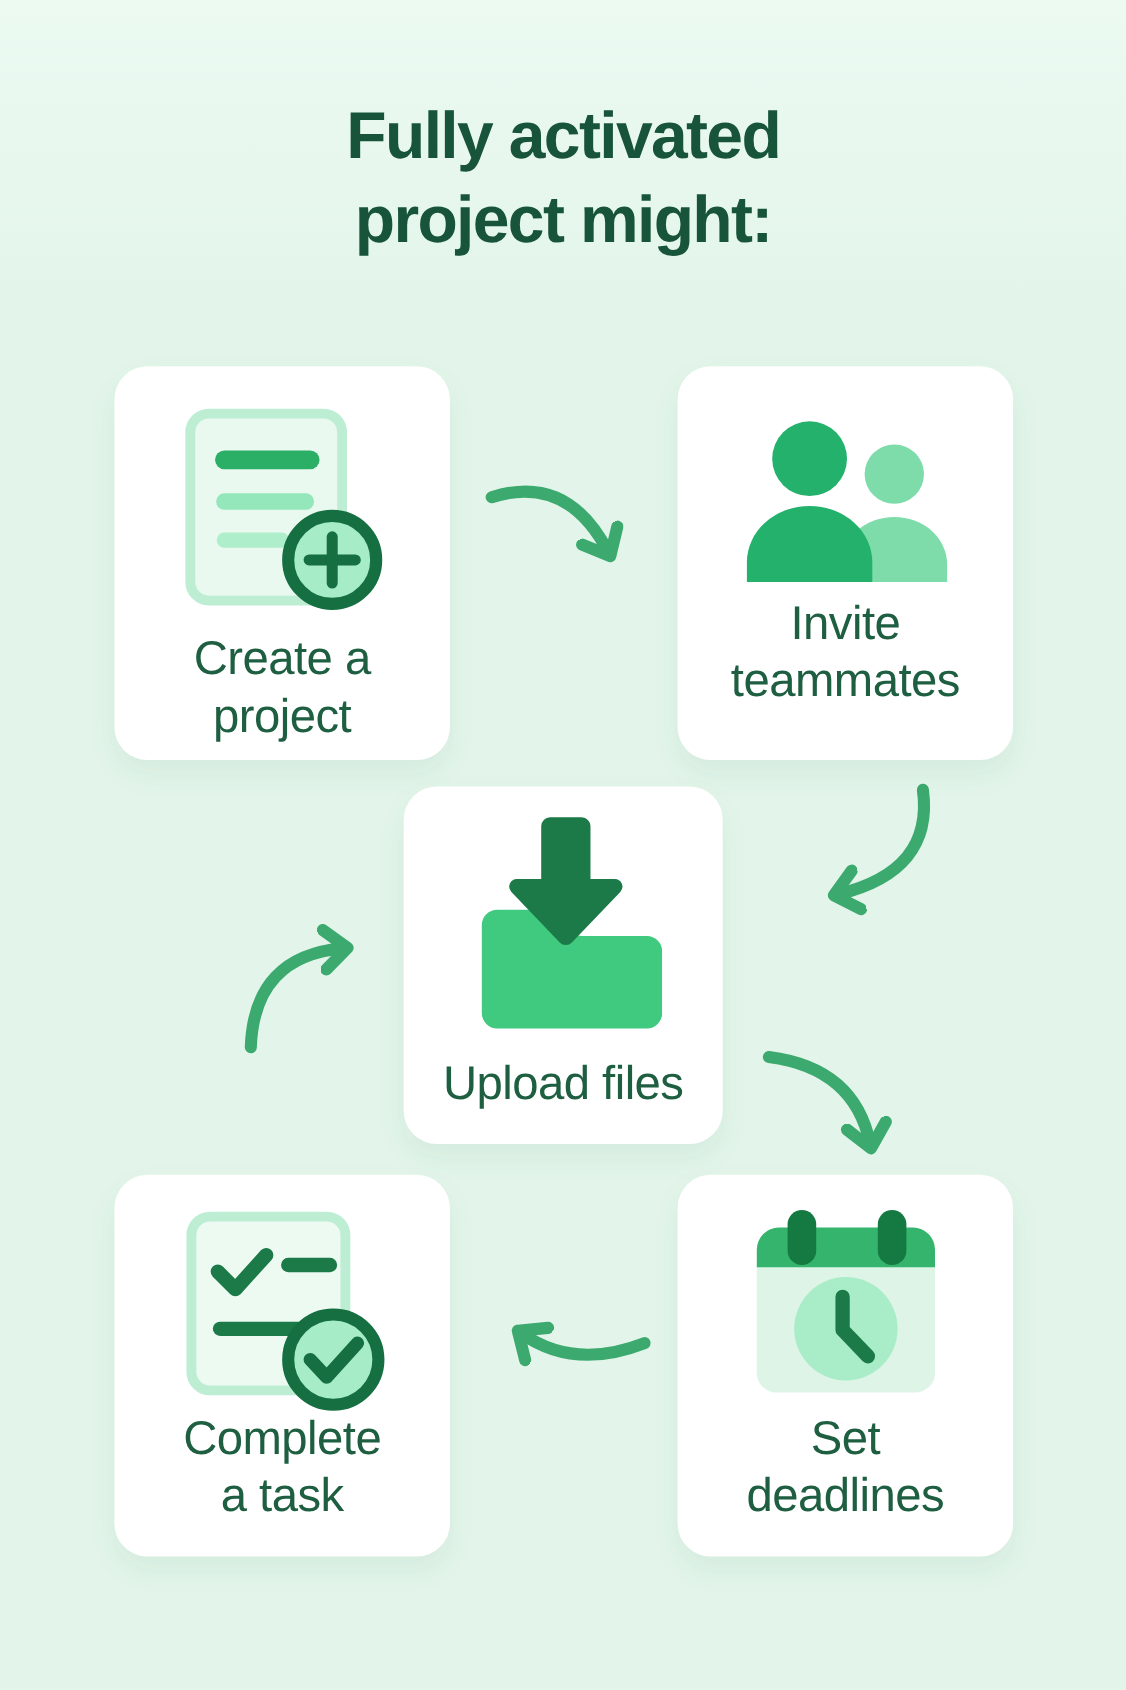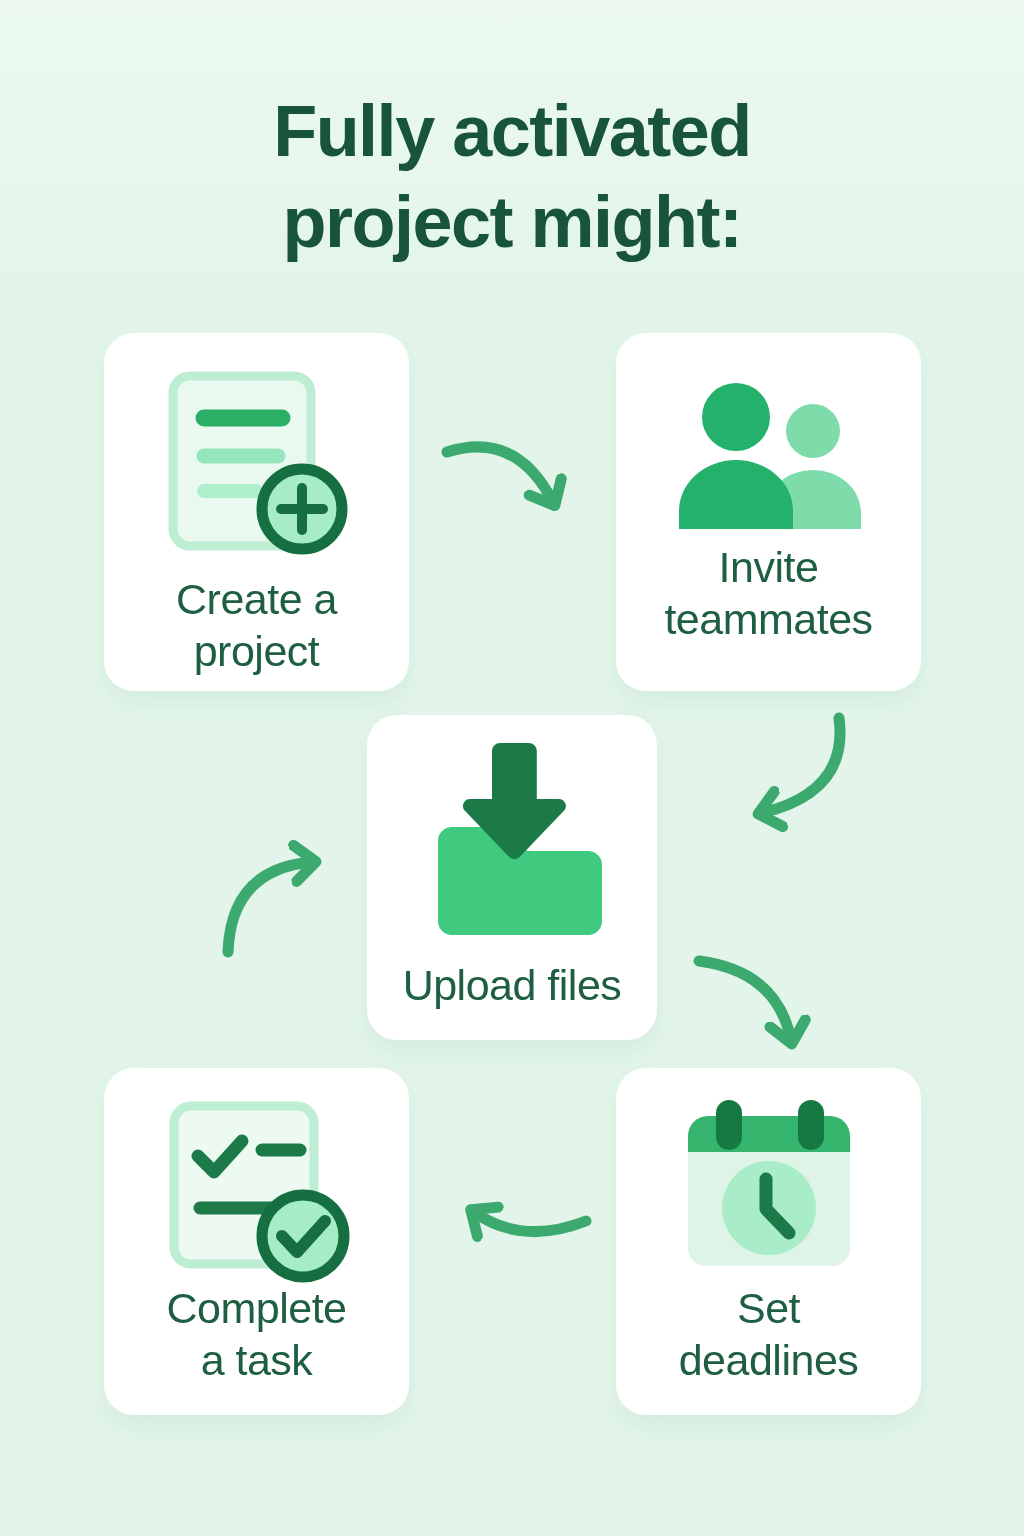--- a/index.html
+++ b/index.html
@@ -16,21 +16,21 @@
     overflow: hidden;
   }
   .title {
     position: absolute;
     top: 86px;
     left: 0;
     width: 100%;
     text-align: center;
     color: #17543a;
     font-weight: bold;
-    font-size: 72px;
+    font-size: 60px;
     line-height: 1.26;
     letter-spacing: -1.5px;
   }
   .card {
     position: absolute;
     background: #ffffff;
     border-radius: 30px;
     box-shadow: 0 12px 26px rgba(23, 115, 70, 0.07);
   }
   #card-create-project  { left: 104px; top: 333px;  width: 305px; height: 358px; }

